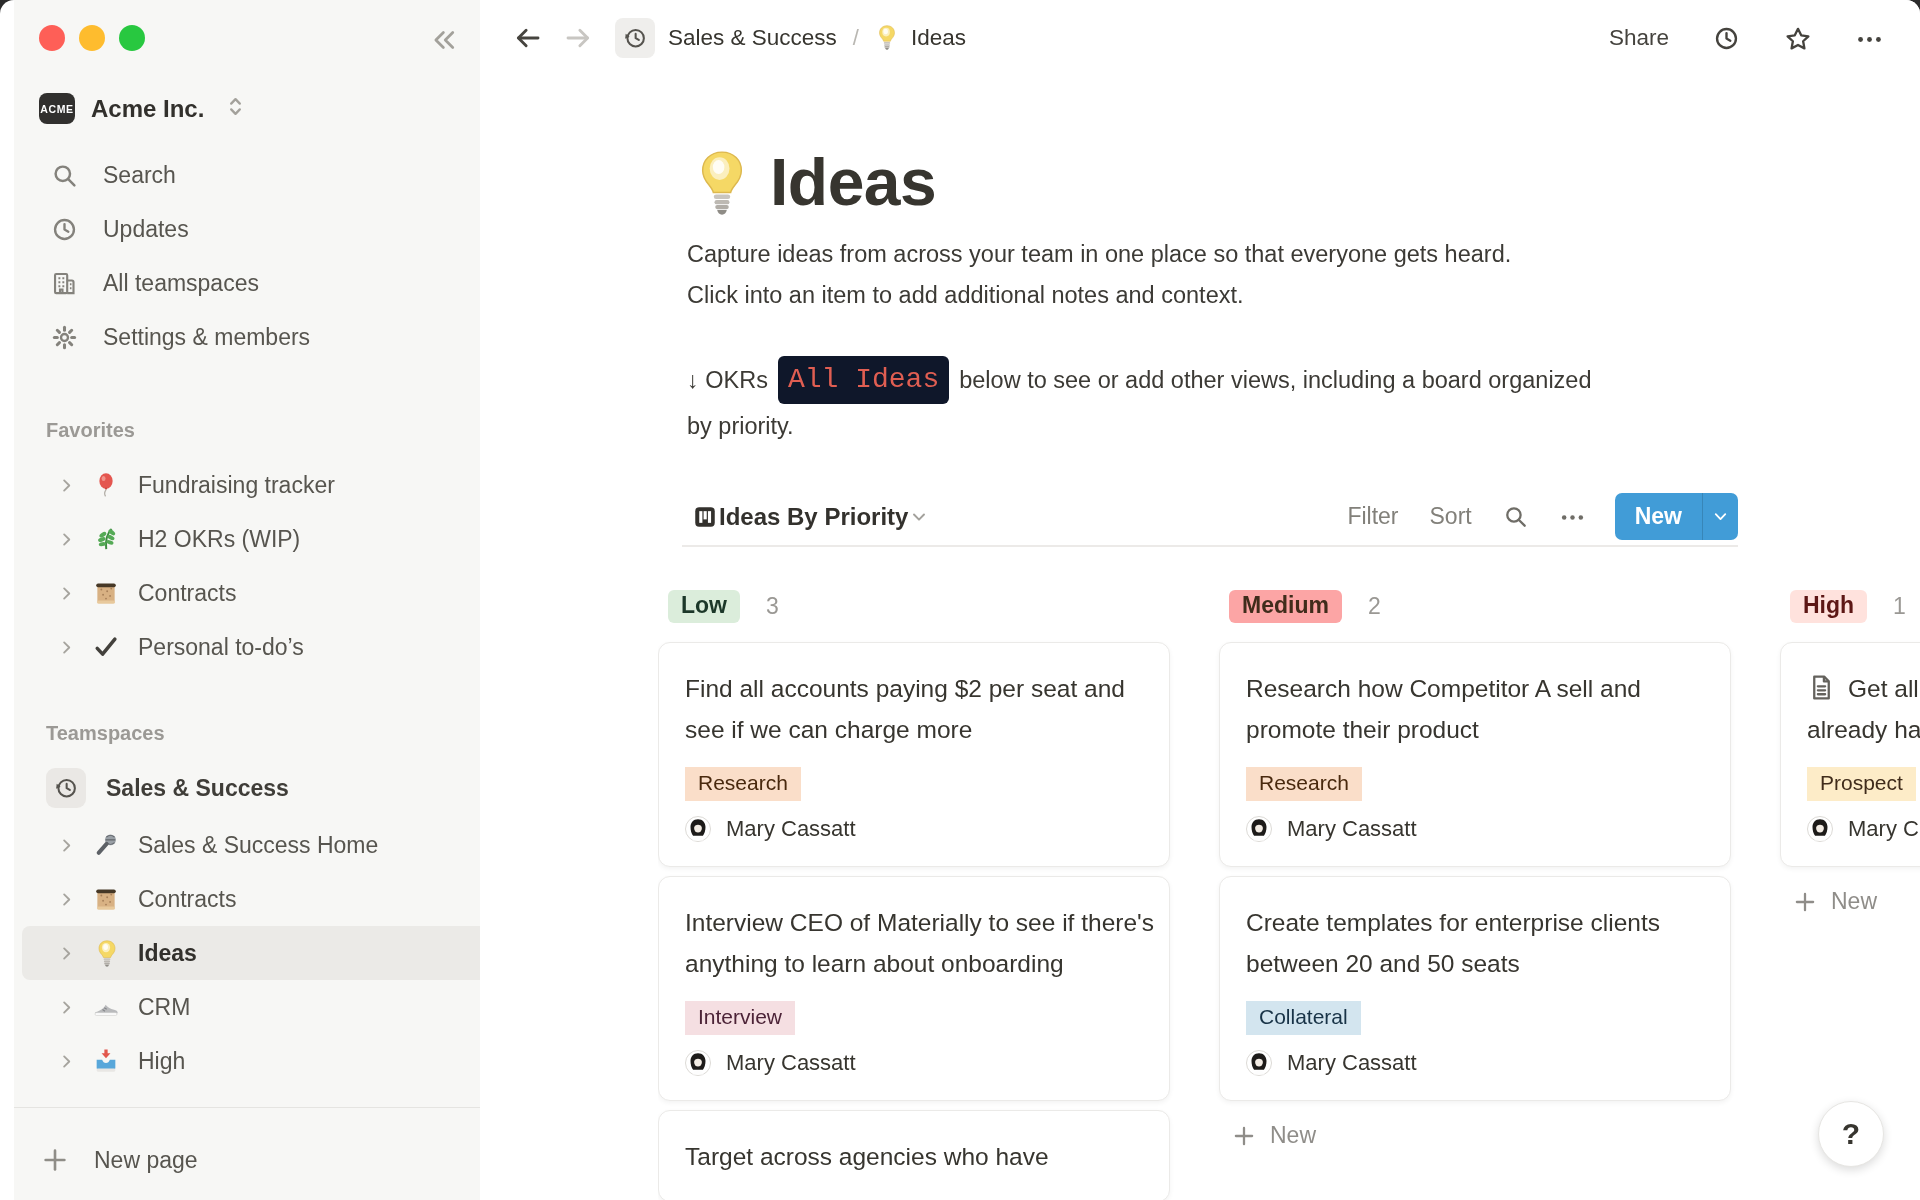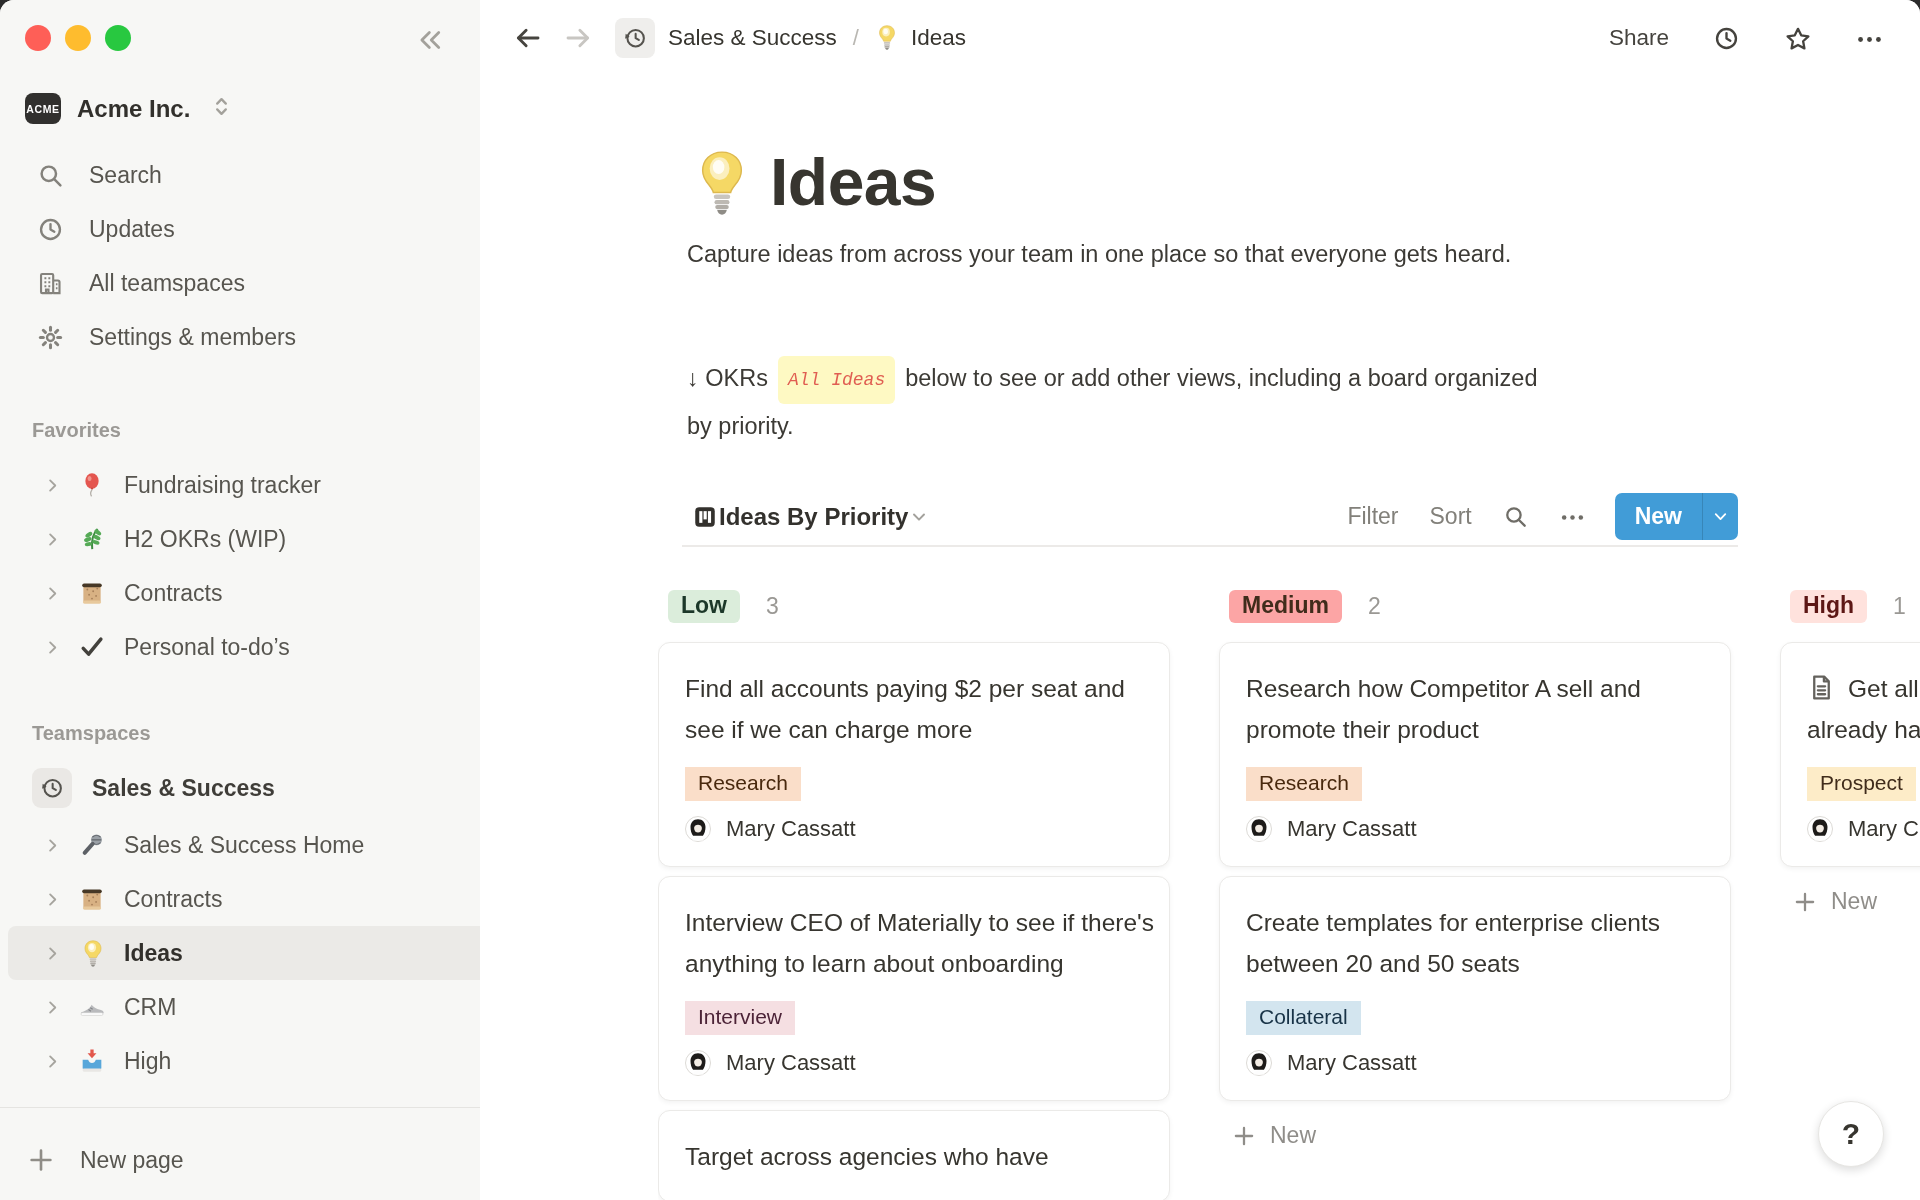--- a/index.html
+++ b/index.html
@@ -1,20 +1,20 @@
 <!DOCTYPE html>
 <html><head>
 <meta charset="utf-8">
 <style>
   * { margin:0; padding:0; box-sizing:border-box; }
   html,body { width:1920px; height:1200px; background:#2b2b2b; font-family:"Liberation Sans",sans-serif; }
   .app { position:relative; width:1920px; height:1200px; border-radius:14px 14px 0 0; overflow:hidden; background:#ffffff; color:#37352f; }
 
   
-  .sidebar { position:absolute; left:0; top:0; width:566px; height:1200px; background:#f7f7f5; border-right:1px solid #ebeae8; }
+  .sidebar { position:absolute; left:14px; top:0; width:566px; height:1200px; background:#f7f7f5; border-right:1px solid #ebeae8; }
   .traffic { position:absolute; top:25px; left:25px; display:flex; gap:14px; }
   .dot { width:26px; height:26px; border-radius:50%; }
   .dot.r { background:#fe5f57; } .dot.y { background:#febc2e; } .dot.g { background:#28c840; }
   .collapse { position:absolute; top:22px; left:412px; width:36px; height:36px; color:#a3a19b; display:flex; align-items:center; justify-content:center; cursor:pointer; }
 
   .workspace { position:absolute; top:93px; left:25px; display:flex; align-items:center; gap:16px; cursor:pointer; }
   .ws-badge { width:36px; height:31px; background:#31302e; border-radius:8px; color:#fff; font-size:10.5px; font-weight:700; letter-spacing:.6px; display:flex; align-items:center; justify-content:center; }
   .ws-name { font-size:24px; font-weight:700; color:#32302c; }
   .ws-switch { color:#a3a19b; margin-left:4px; }
 
@@ -58,21 +58,21 @@
   .crumb-sep { font-size:22px; color:#b9b7b2; margin:0 16px; }
   .crumb-page { display:flex; align-items:center; gap:10px; cursor:pointer; }
   .topbar-right { margin-left:auto; display:flex; align-items:center; gap:44px; color:#45433e; }
   .share { font-size:22.5px; cursor:pointer; }
   .tb-ic { width:27px; height:27px; cursor:pointer; }
 
   .page-icon { position:absolute; left:213px; top:146px; width:58px; height:76px; }
   .page-title { position:absolute; left:290px; top:144px; font-size:66px; font-weight:700; color:#37352f; letter-spacing:-.5px; }
   .desc { position:absolute; left:207px; top:234px; font-size:23.5px; line-height:40.5px; color:#3c3a35; }
   .hint { position:absolute; left:207px; top:357px; font-size:23.5px; line-height:42px; color:#3c3a35; }
-  .code-chip { display:inline-block; font-family:"Liberation Mono",monospace; font-size:18px; color:#e05e52; background:#fef9c3; border-radius:6px; padding:3px 10px; margin:0 10px; transform:translateY(-1px);font-style:italic; }
+  .code-chip { display:inline-block; font-family:"Liberation Mono",monospace; font-size:28px; color:#e05e52; background:#0f172a; border-radius:6px; padding:3px 10px; margin:0 10px; transform:translateY(-1px); }
 
   .toolbar { position:absolute; left:202px; top:488px; width:1056px; height:59px; display:flex; align-items:center; border-bottom:2px solid #eceae8; }
   .view-tab { display:flex; align-items:center; gap:1px; padding-left:10px; cursor:pointer; }
   .view-ic { width:26px; height:26px; color:#33312d; }
   .view-name { font-size:24px; font-weight:700; color:#33312d; }
   .view-caret { width:20px; height:20px; color:#a3a19c; }
   .toolbar-right { margin-left:auto; display:flex; align-items:center; gap:31px; }
   .tb-txt { font-size:23px; color:#82807a; cursor:pointer; }
   .tb-gic { width:25px; height:25px; color:#6f6d67; cursor:pointer; }
   .new-btn { display:flex; align-items:stretch; background:#419cd7; border-radius:7px; overflow:hidden; height:47px; cursor:pointer; }
@@ -449,20 +449,21 @@
       </div>
     </div>
 
     <span class="page-icon"><svg width="58" height="76" viewBox="0 0 24 30">
           <use href="#e-bulb"></use>
         </svg></span>
     <h1 class="page-title">Ideas</h1>
 
     <div class="desc">
       <div>Capture ideas from across your team in one place so that everyone gets heard.</div>
+      <div>Click into an item to add additional notes and context.</div>
     </div>
 
     <div class="hint">
       <div><span>↓ OKRs</span><span class="code-chip">All Ideas</span><span>below to see or add other views, including a board organized</span></div>
       <div>by priority.</div>
     </div>
 
     <div class="toolbar">
       <div class="view-tab">
         <span class="view-ic"><svg width="26" height="26" viewBox="0 0 24 24">

